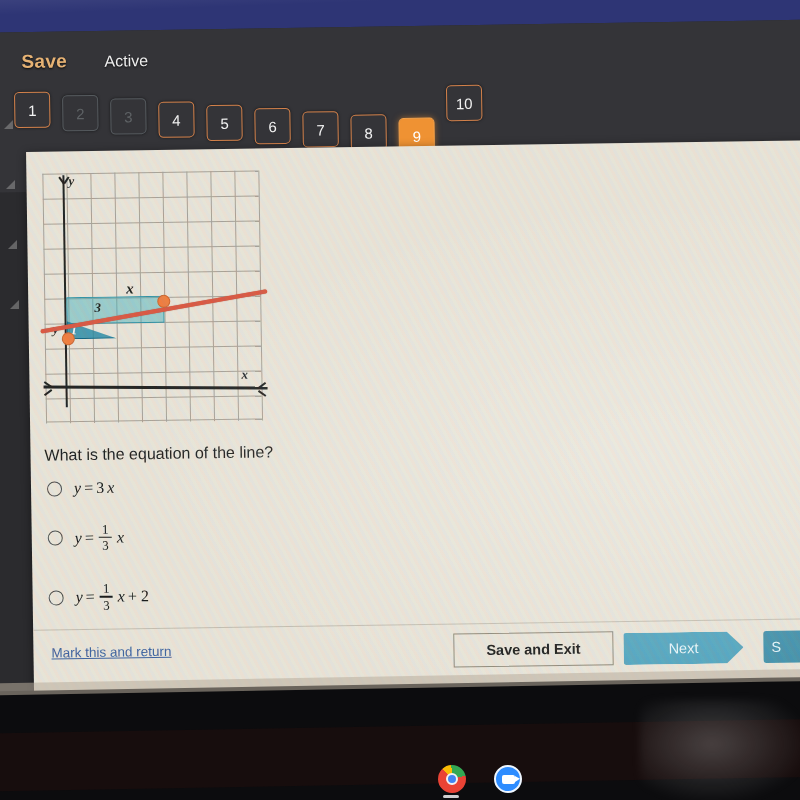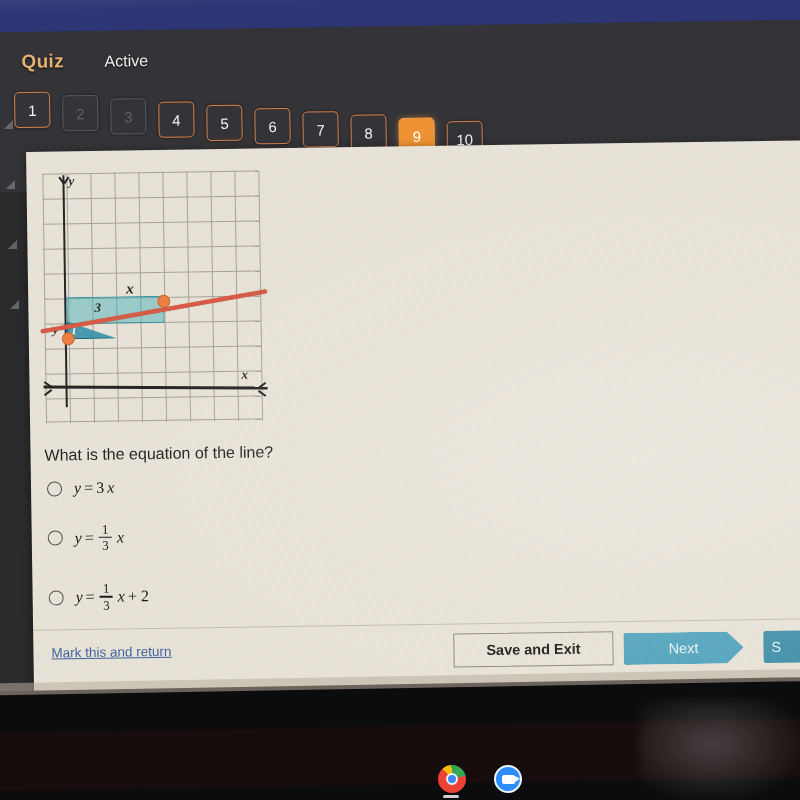--- a/index.html
+++ b/index.html
@@ -97,21 +97,21 @@
   
   .num:nth-child(1){margin-top:0px}
   .num:nth-child(2){margin-top:4px}
   .num:nth-child(3){margin-top:8px}
   .num:nth-child(4){margin-top:12px}
   .num:nth-child(5){margin-top:16px}
   .num:nth-child(6){margin-top:20px}
   .num:nth-child(7){margin-top:24px}
   .num:nth-child(8){margin-top:28px}
   .num:nth-child(9){margin-top:32px}
-  .num:nth-child(10){margin-top:36px}
+  .num:nth-child(10){}
 
   
   .card{
     position:absolute;left:30px;top:146px;width:790px;height:540px;
     background:#e9e3d8;
     transform:rotate(-0.85deg);
     box-shadow:0 2px 10px rgba(0,0,0,.45);
     overflow:hidden;
   }
   .card::after{ 
@@ -234,21 +234,21 @@
   <div class="navy-band"></div>
   <div class="bezel"></div>
   <div class="screen-dark"></div>
 
   <div class="tri" style="left:4px;top:120px;"></div>
   <div class="tri" style="left:6px;top:180px;"></div>
   <div class="tri" style="left:8px;top:240px;"></div>
   <div class="tri" style="left:10px;top:300px;"></div>
 
   <div class="quiz-top">
-    <div class="quiz-title">Quiz</div>
+    <div class="quiz-title">Save</div>
     <div class="quiz-status">Active</div>
 
     <div class="numbers">
       <div class="num">1</div>
       <div class="num disabled">2</div>
       <div class="num disabled">3</div>
       <div class="num">4</div>
       <div class="num">5</div>
       <div class="num">6</div>
       <div class="num">7</div>

